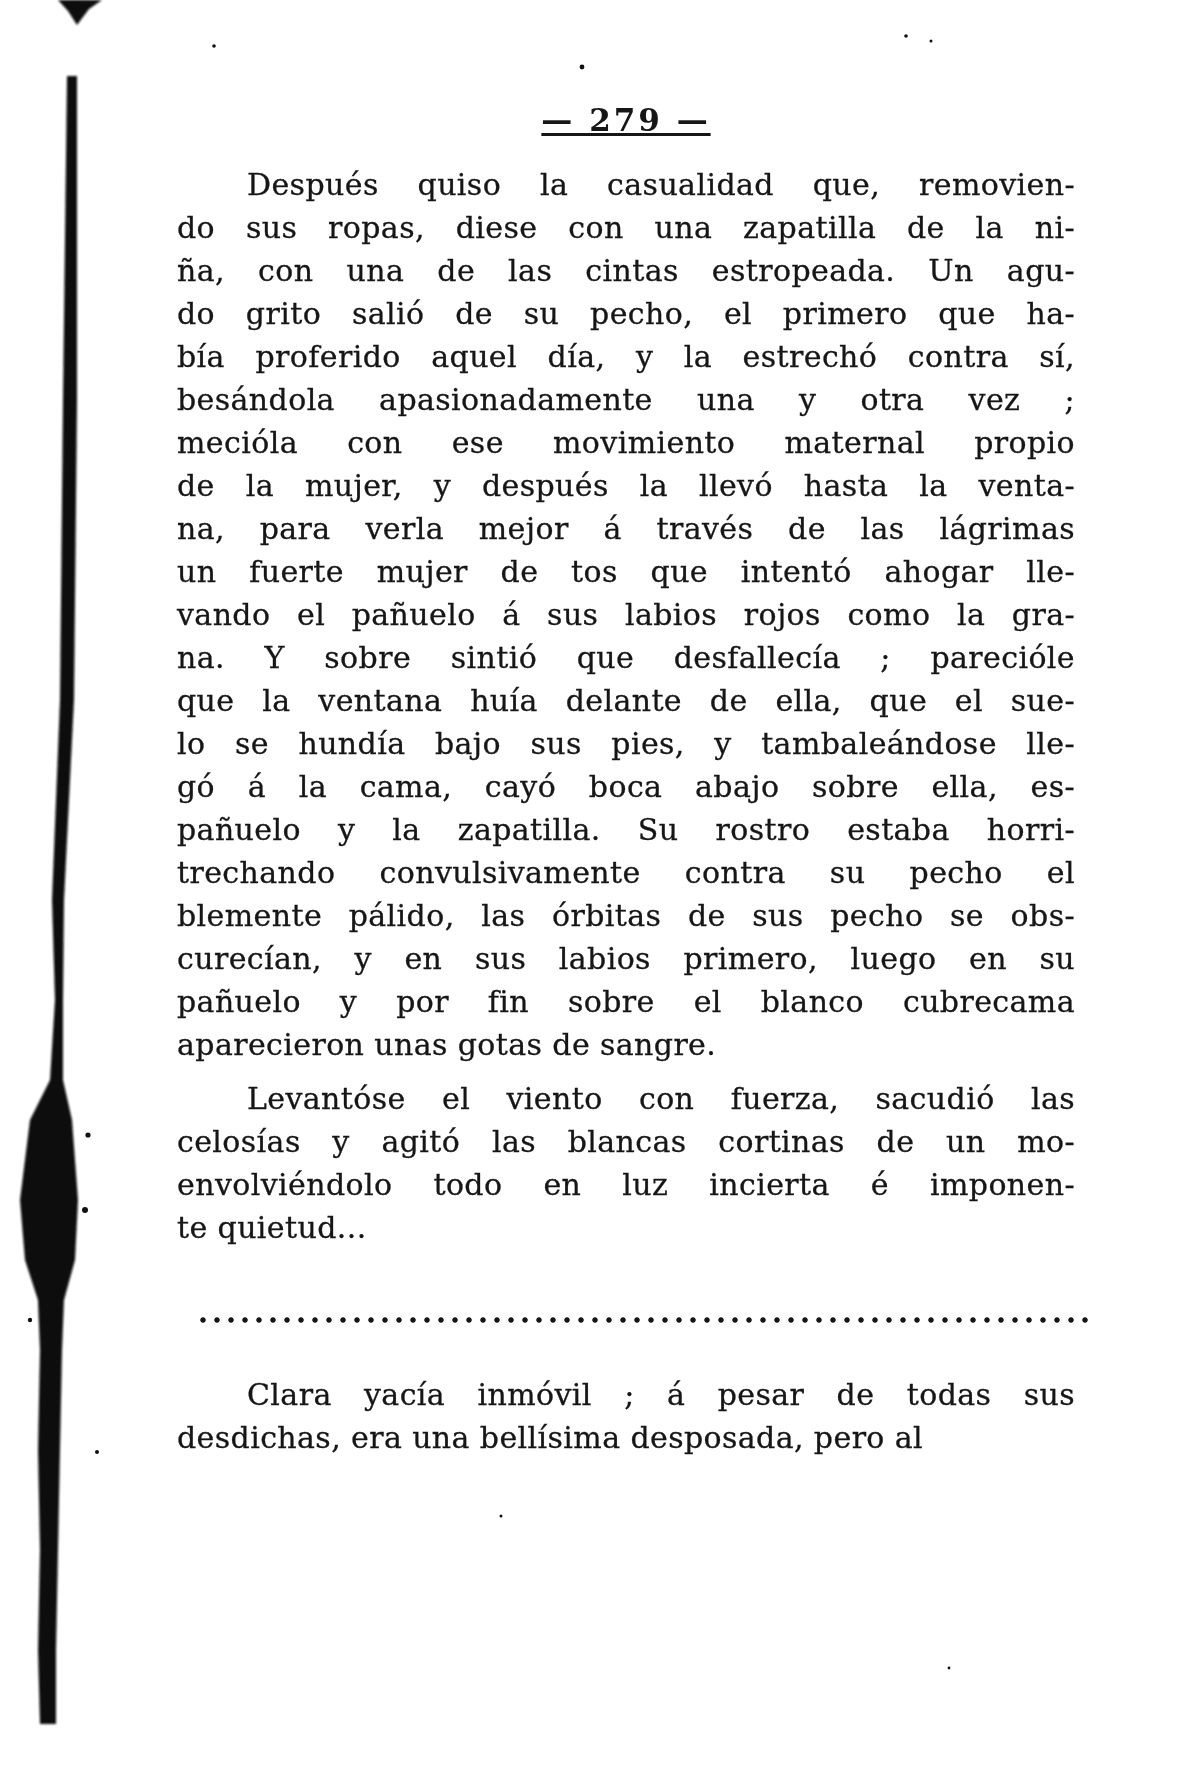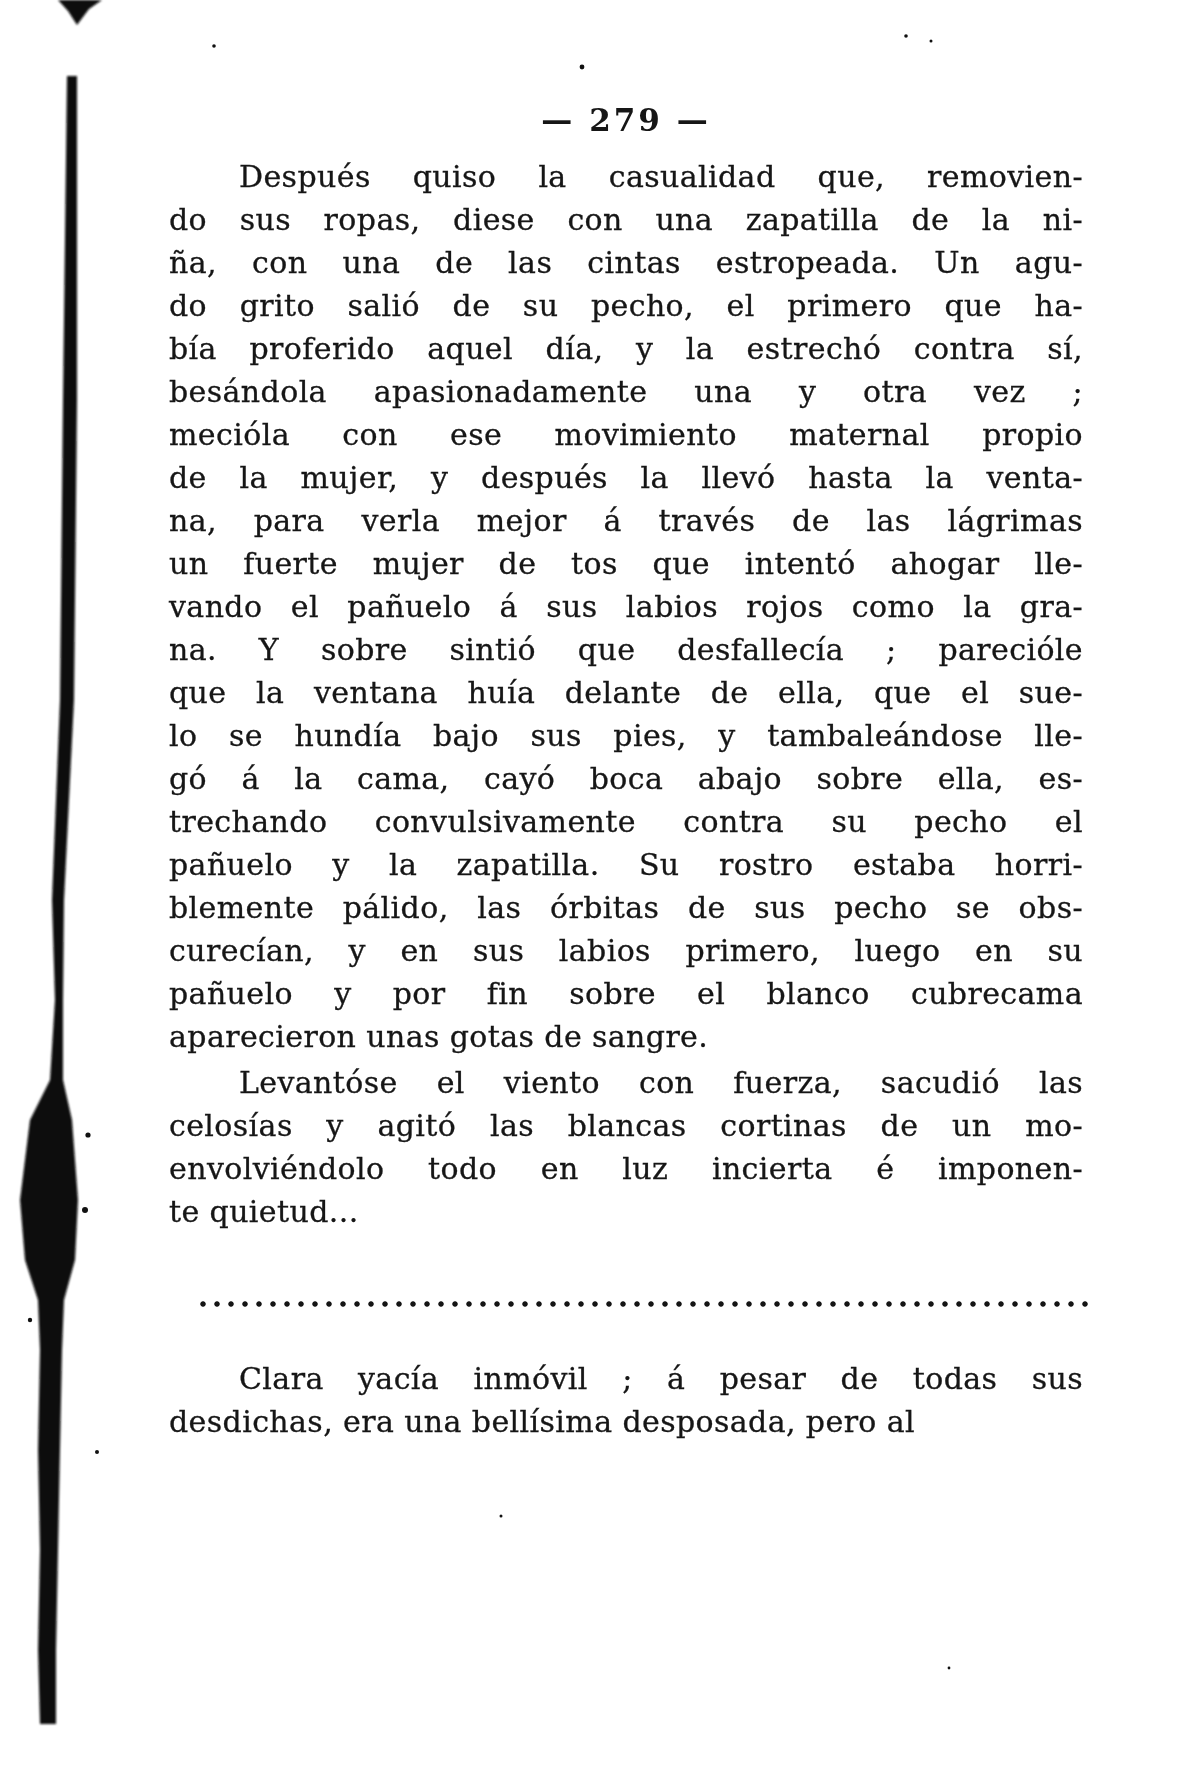--- a/index.html
+++ b/index.html
@@ -5,28 +5,28 @@
   html,body{margin:0;padding:0;}
   body{
     width:1192px;height:1765px;position:relative;overflow:hidden;
     background:var(--paper,#ffffff);
     color:var(--ink,#161616);
     font-family:"DejaVu Serif", serif;
   }
   .scan-layer{position:absolute;left:0;top:0;width:1192px;height:1765px;pointer-events:none;}
   .pagenum{
     position:absolute;left:166px;top:102px;width:920px;
-    text-align:center;font-size:31px;font-weight:bold;letter-spacing:3px;
+    text-align:center;font-size:31px;font-weight:bold;letter-spacing:3px;text-decoration:underline;
   }
   .text-block{
     position:absolute;left:166px;top:152px;width:920px;
     font-size:30px;line-height:43px;letter-spacing:0.4px;
     -webkit-text-stroke:0.3px var(--ink,#161616);
   }
-  .paragraph{margin:3px;padding:0;}
+  .paragraph{margin:11px;padding:0;}
   .line{
     height:43px;
     text-align:justify;
     text-align-last:justify;
     text-justify:inter-word;
   }
   .line.last{text-align-last:left;}
   .paragraph .line.first{text-indent:70px;}
   .dotted-divider{
     height:12px;width:894px;margin:64px 0 48px 30px;
@@ -74,22 +74,22 @@
       <div class="line">besándola apasionadamente una y otra vez ;</div>
       <div class="line">mecióla con ese movimiento maternal propio</div>
       <div class="line">de la mujer, y después la llevó hasta la venta-</div>
       <div class="line">na, para verla mejor á través de las lágrimas</div>
       <div class="line">un fuerte mujer de tos que intentó ahogar lle-</div>
       <div class="line">vando el pañuelo á sus labios rojos como la gra-</div>
       <div class="line">na. Y sobre sintió que desfallecía ; parecióle</div>
       <div class="line">que la ventana huía delante de ella, que el sue-</div>
       <div class="line">lo se hundía bajo sus pies, y tambaleándose lle-</div>
       <div class="line">gó á la cama, cayó boca abajo sobre ella, es-</div>
+      <div class="line">pañuelo y la zapatilla. Su rostro estaba horri-</div>
       <div class="line">trechando convulsivamente contra su pecho el</div>
-      <div class="line">pañuelo y la zapatilla. Su rostro estaba horri-</div>
       <div class="line">blemente pálido, las órbitas de sus pecho se obs-</div>
       <div class="line">curecían, y en sus labios primero, luego en su</div>
       <div class="line">pañuelo y por fin sobre el blanco cubrecama</div>
       <div class="line last">aparecieron unas gotas de sangre.</div>
     </div>
     <div class="paragraph">
       <div class="line first">Levantóse el viento con fuerza, sacudió las</div>
       <div class="line">celosías y agitó las blancas cortinas de un mo-</div>
       <div class="line">envolviéndolo todo en luz incierta é imponen-</div>
       <div class="line last">te quietud...</div>

